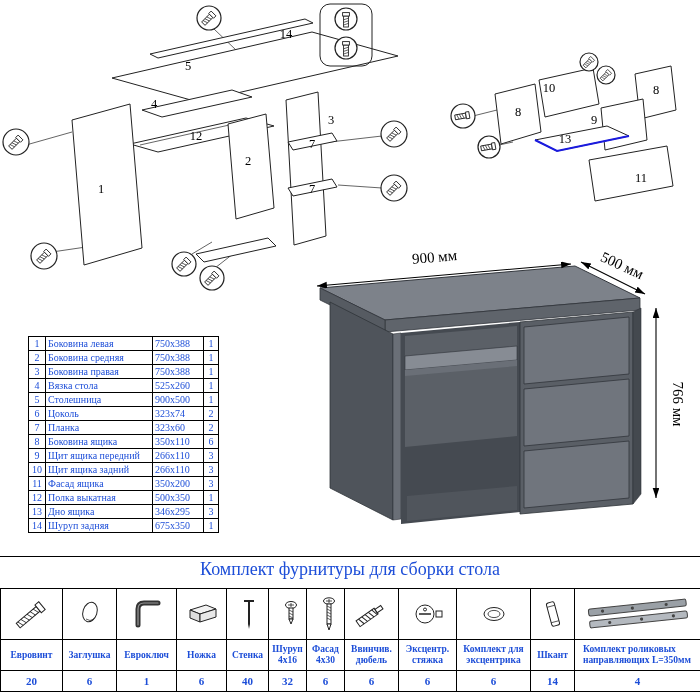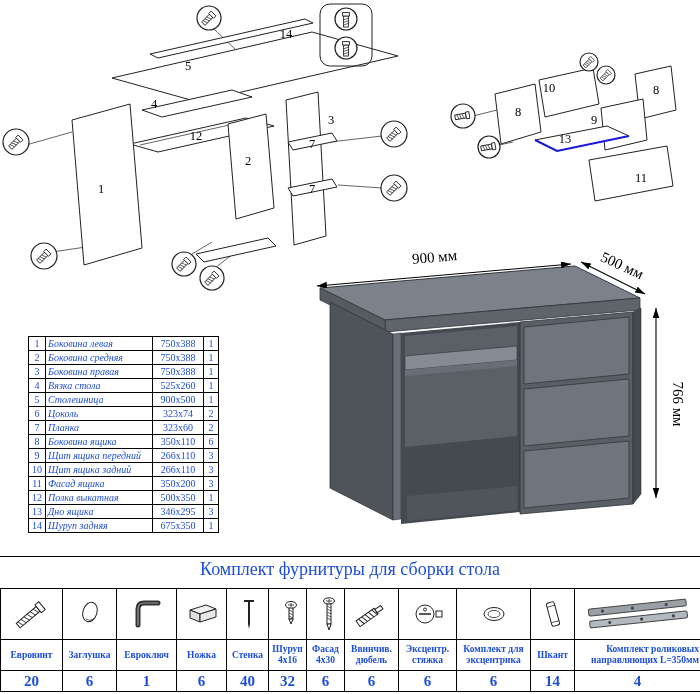--- a/index.html
+++ b/index.html
@@ -11,32 +11,32 @@
   #desk-render{left:235px;top:246px;}
   .part{fill:#fff;stroke:#222;stroke-width:1;}
   .lead{stroke:#222;stroke-width:.7;}
   .callout{fill:#fff;stroke:#222;stroke-width:1.2;}
   .dlabel{font:12.5px "Liberation Serif", serif;fill:#000;text-anchor:middle;}
   .dim{font:15px "Liberation Serif", serif;fill:#000;text-anchor:middle;}
   .blueline{fill:none;stroke:#1a1adf;stroke-width:2;}
   .parts-table{position:absolute;left:28px;top:336px;border-collapse:collapse;}
   .parts-table td{border:1px solid #000;font-size:10px;line-height:13px;padding:0 2px;white-space:nowrap;}
   .parts-table td.n{width:12px;text-align:center;}
-  .parts-table td.nm{width:102px;font-style:italic;}
-  .parts-table td.sz{width:46px;text-align:center;}
+  .parts-table td.nm{width:102px;}
+  .parts-table td.sz{width:46px;}
   .parts-table td.q{width:10px;text-align:center;}
   .rule{position:absolute;left:0;top:556px;width:700px;border-top:1px solid #000;}
   .title{position:absolute;left:2px;top:559px;width:696px;text-align:center;font-size:18px;}
   .hw-table{position:absolute;left:0;top:588px;width:700px;border-collapse:collapse;table-layout:fixed;font-weight:bold;}
   .hw-table td{border:1px solid #000;text-align:center;vertical-align:middle;overflow:hidden;padding:0;}
   .hw-icons td{height:50px;}
   .hw-icons svg{position:static;margin:0 auto;}
   .hw-labels td{height:30px;font-size:9.5px;line-height:1.12;padding:0 1px;}
-  .hw-labels td:last-child{text-align:right;padding-left:0;}
-  .hw-qty td{height:20px;font-size:15px;}
+  .hw-labels td:last-child{text-align:left;padding-left:8px;}
+  .hw-qty td{height:20px;font-size:11px;}
 </style>
 </head>
 <body>
 
 <div class="sheet">
 
   <svg id="diagram-main" width="445" height="332" viewBox="0 0 445 332">
     <defs>
       <g id="scr">
         <rect x="-8" y="-2.4" width="11" height="4.8" fill="#fff" stroke="#222" stroke-width="0.9"></rect>

